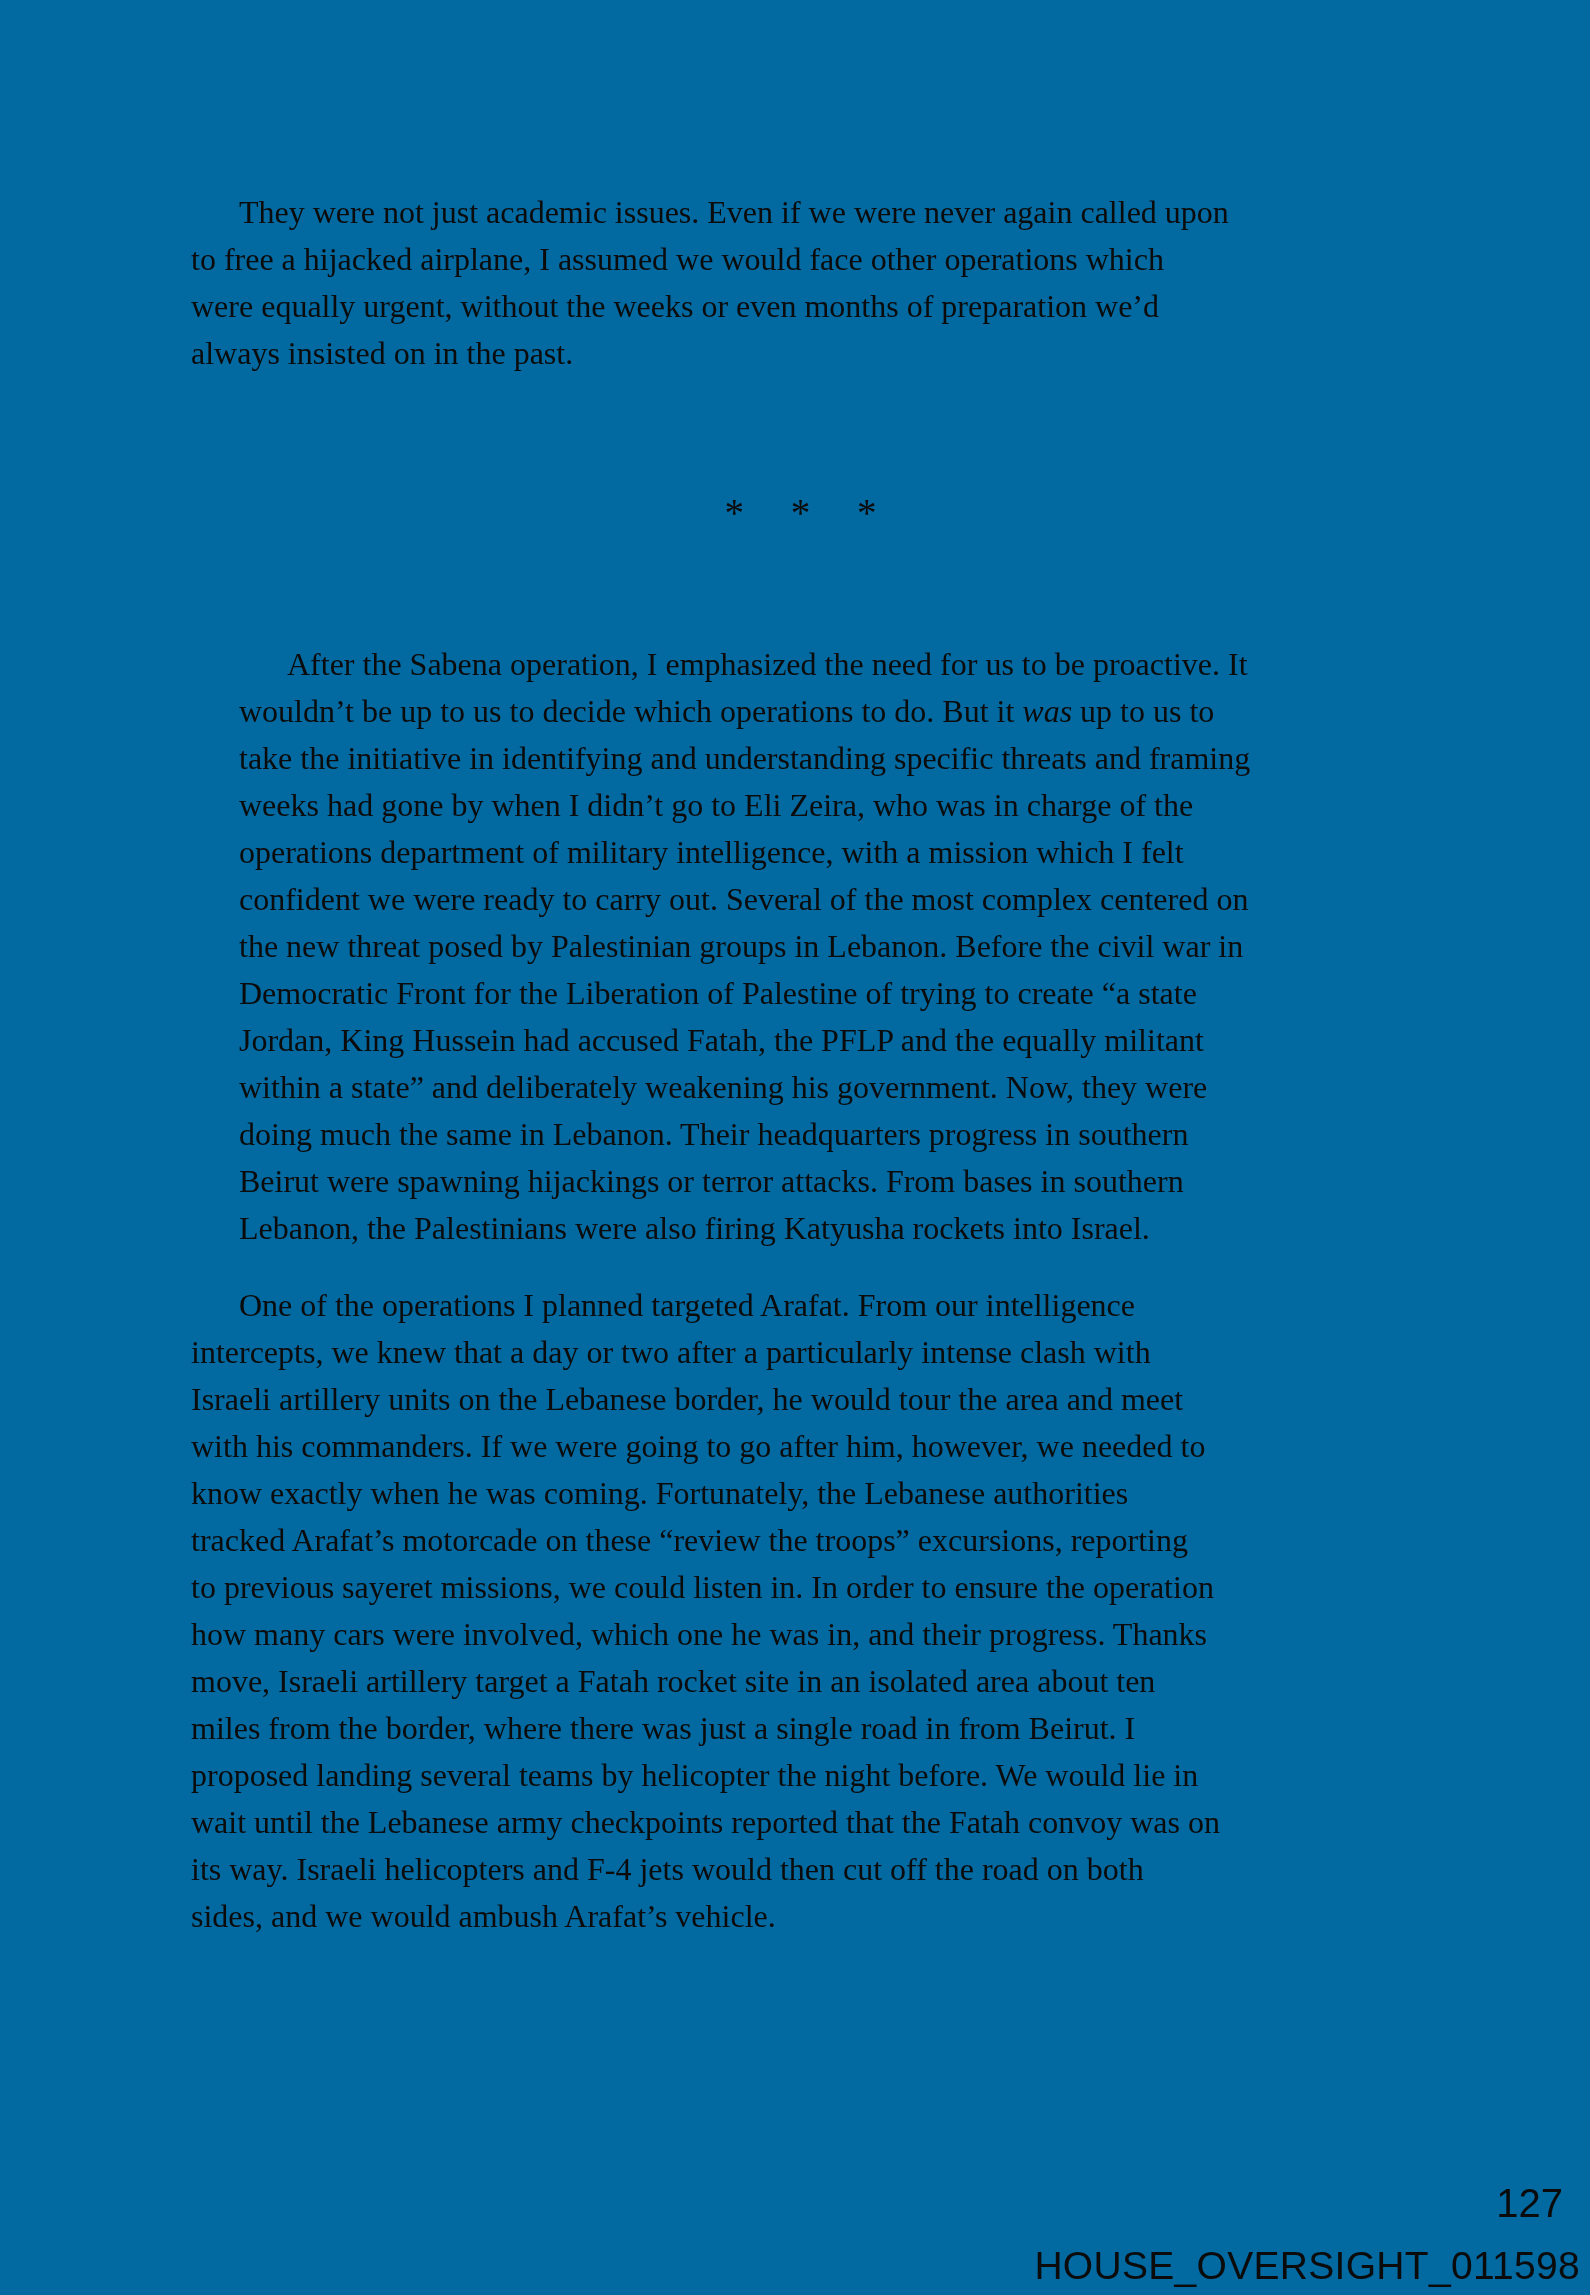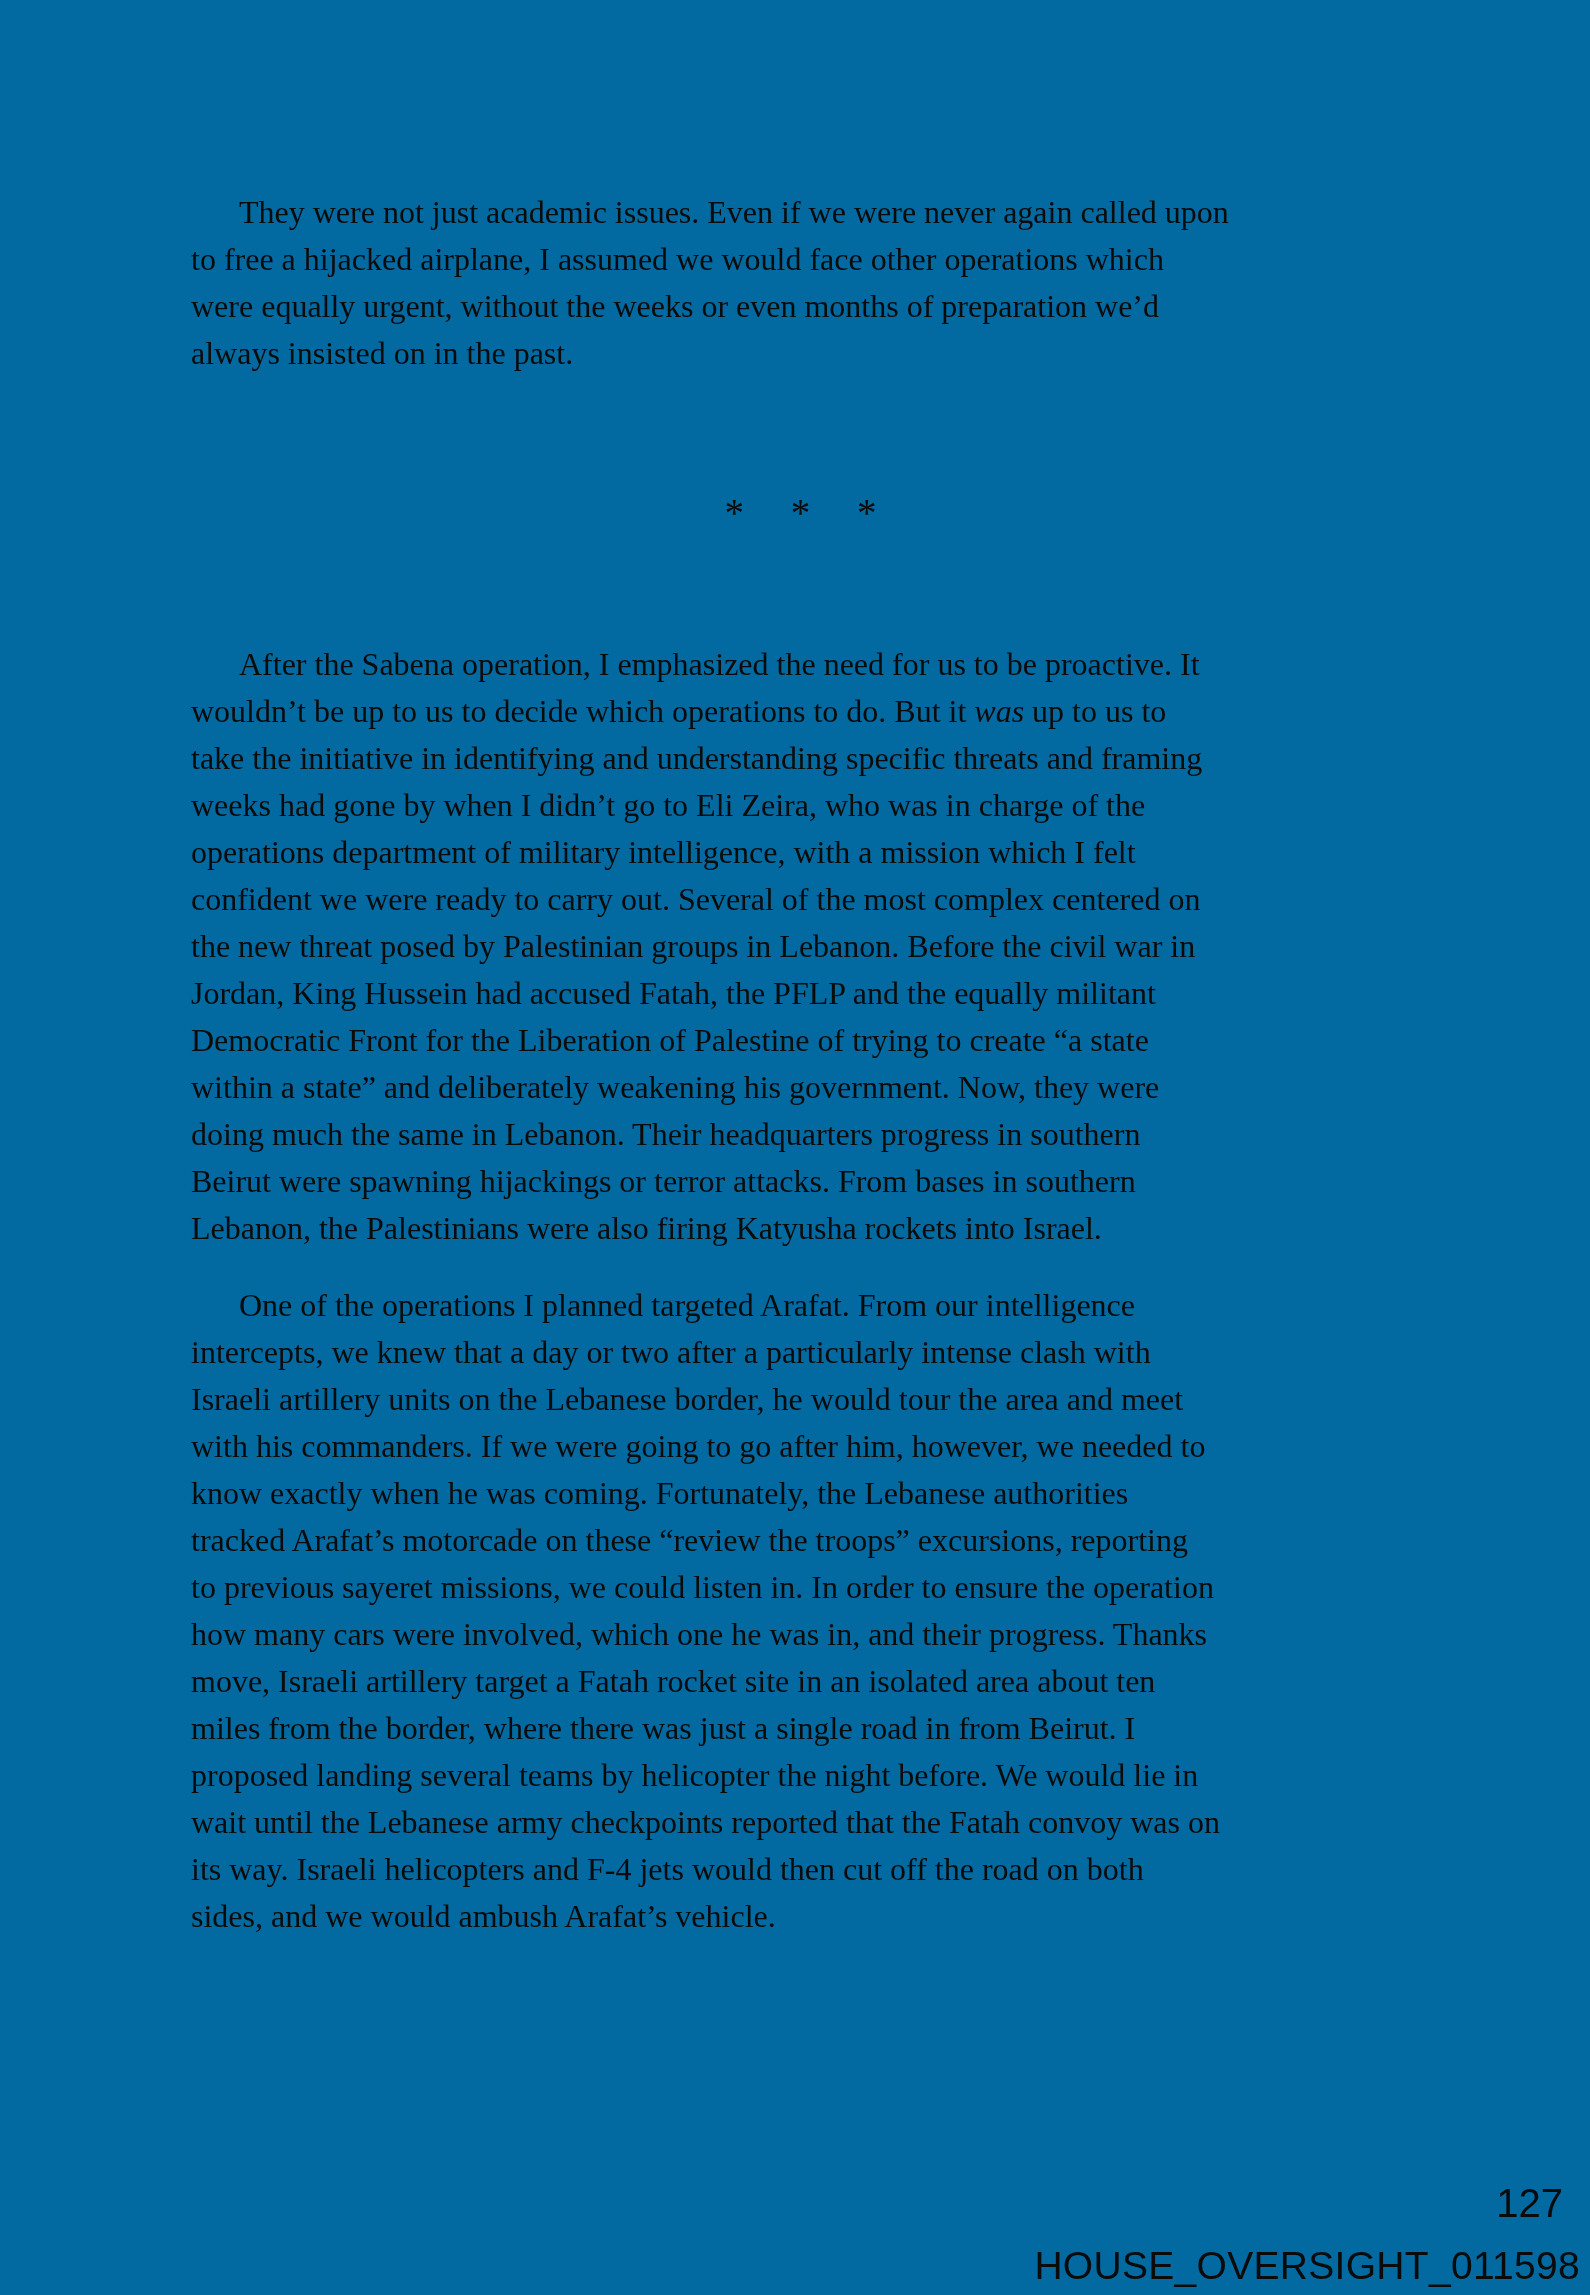--- a/index.html
+++ b/index.html
@@ -41,20 +41,21 @@
   .separator {
     margin-top: 112px;
     height: 47px;
     font-size: 39px;
     line-height: 47px;
     text-align: center;
     word-spacing: 37px;
   }
   .para-2 {
     margin-top: 105px;
+    margin-left: 48px;
   }
   .para-3 {
     margin-top: 29.5px;
   }
   .page-number {
     position: absolute;
     right: 28px;
     top: 2183px;
     font-family: "Liberation Sans", "DejaVu Sans", sans-serif;
     font-size: 40px;
@@ -88,22 +89,22 @@
     <div class="separator">* * *</div>
 
     <div class="para para-2">
       <div class="line indent">After the Sabena operation, I emphasized the need for us to be proactive. It</div>
       <div class="line"><span>wouldn’t be up to us to decide which operations to do. But it </span><span class="em">was</span><span> up to us to</span></div>
       <div class="line">take the initiative in identifying and understanding specific threats and framing</div>
       <div class="line">weeks had gone by when I didn’t go to Eli Zeira, who was in charge of the</div>
       <div class="line">operations department of military intelligence, with a mission which I felt</div>
       <div class="line">confident we were ready to carry out. Several of the most complex centered on</div>
       <div class="line">the new threat posed by Palestinian groups in Lebanon. Before the civil war in</div>
+      <div class="line">Democratic Front for the Liberation of Palestine of trying to create “a state</div>
       <div class="line">Jordan, King Hussein had accused Fatah, the PFLP and the equally militant</div>
-      <div class="line">Democratic Front for the Liberation of Palestine of trying to create “a state</div>
       <div class="line">within a state” and deliberately weakening his government. Now, they were</div>
       <div class="line">doing much the same in Lebanon. Their headquarters progress in southern</div>
       <div class="line">Beirut were spawning hijackings or terror attacks. From bases in southern</div>
       <div class="line">Lebanon, the Palestinians were also firing Katyusha rockets into Israel.</div>
     </div>
 
     <div class="para para-3">
       <div class="line indent">One of the operations I planned targeted Arafat. From our intelligence</div>
       <div class="line">intercepts, we knew that a day or two after a particularly intense clash with</div>
       <div class="line">Israeli artillery units on the Lebanese border, he would tour the area and meet</div>

